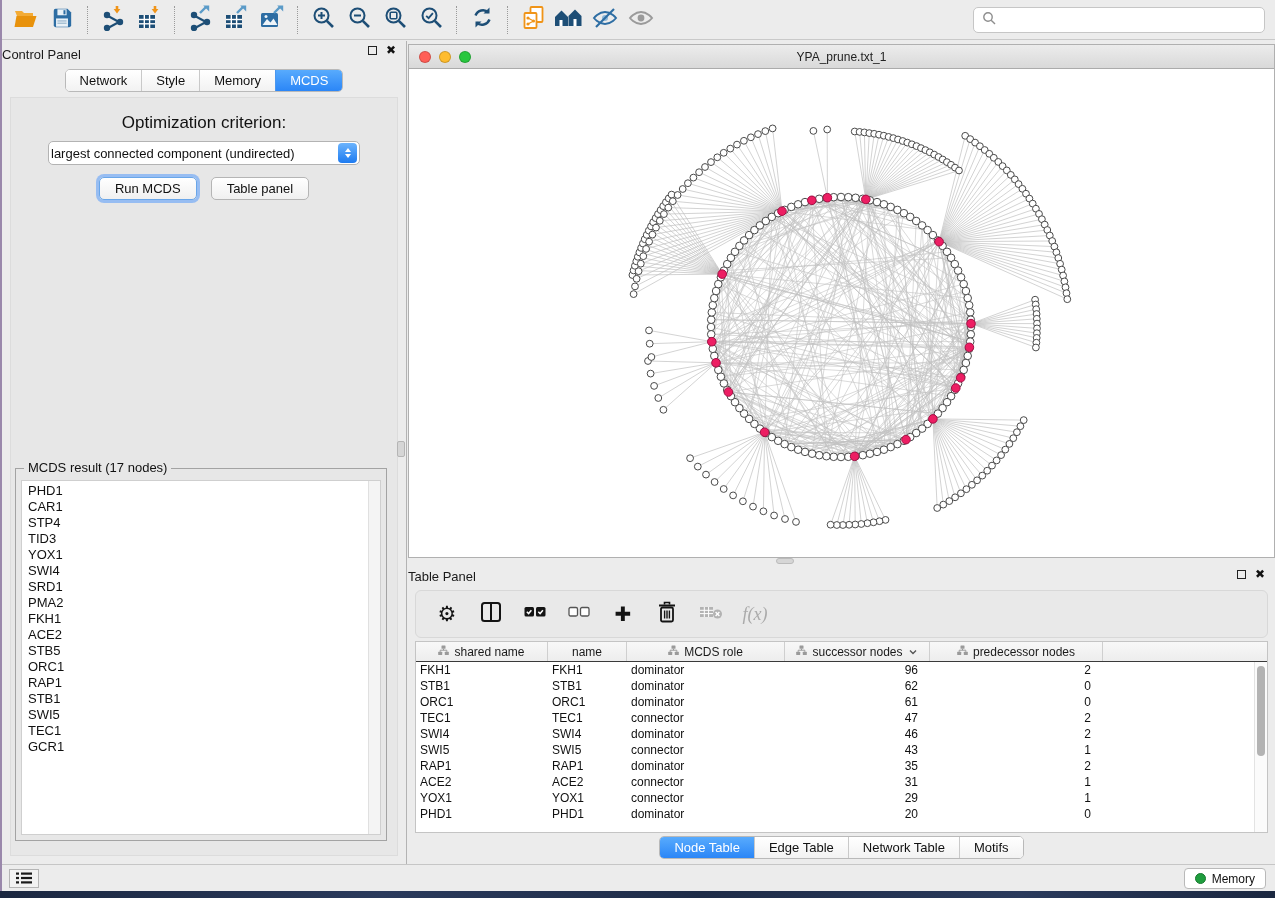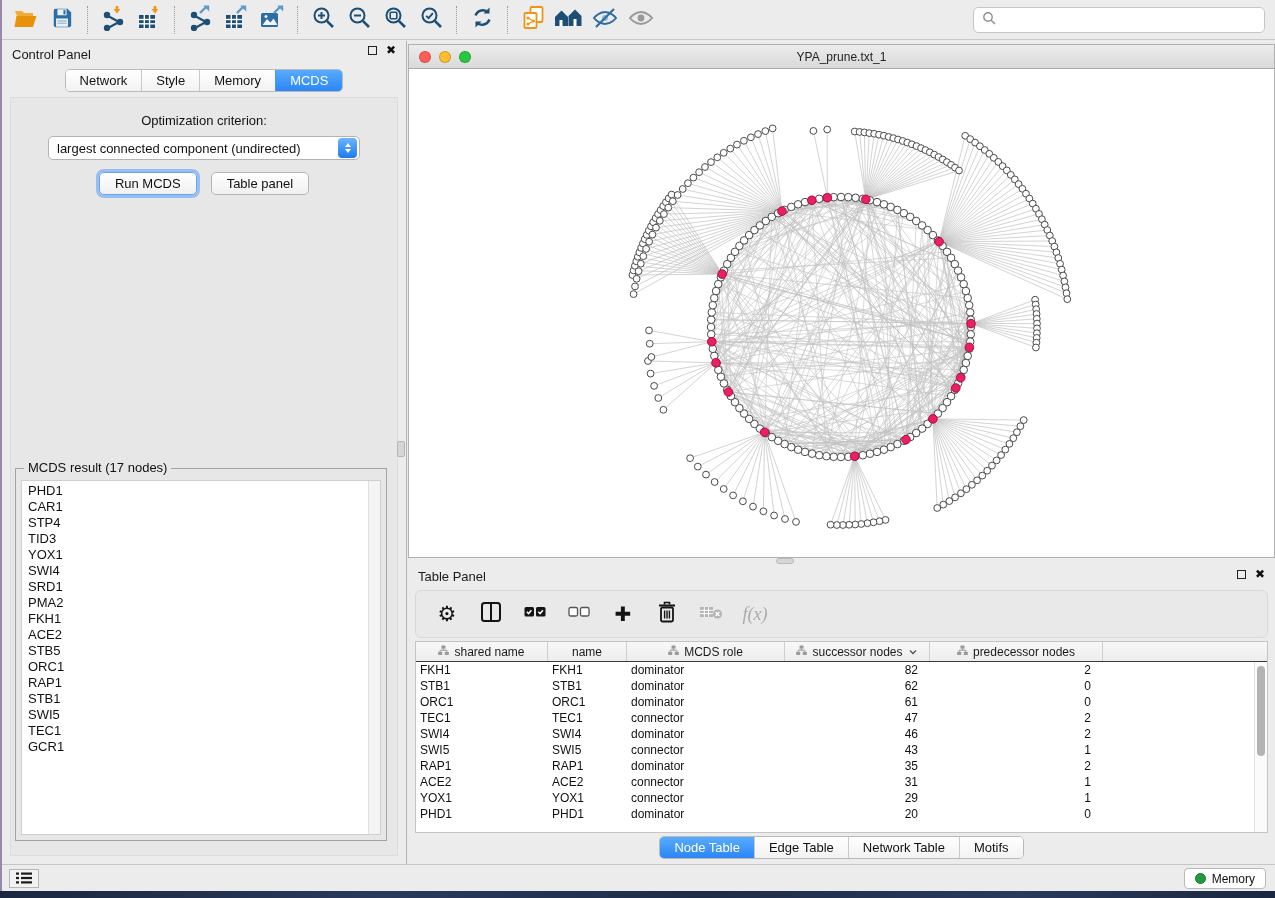--- a/index.html
+++ b/index.html
@@ -14,34 +14,34 @@
     border-bottom:1px solid #c9c9c9;display:flex;align-items:center;padding-left:8px;}
   .tb-btn{width:36px;height:32px;display:flex;align-items:center;justify-content:center;cursor:pointer;border-radius:4px;}
   .tb-sep{width:1px;height:28px;border-left:1px dotted #9a9a9a;margin:0 7px;}
   .search-wrap{position:absolute;right:10px;top:7px;width:292px;height:26px;background:#fff;
     border:1px solid #c6c6c6;border-radius:5px;display:flex;align-items:center;padding:0 8px;}
   .search-wrap input{border:none;outline:none;flex:1;font-size:13px;margin-left:6px;background:transparent;}
 
   
   .control-panel{position:absolute;left:2px;top:41px;width:404px;height:827px;background:#ececec;}
   .panel-header{position:relative;height:26px;display:flex;align-items:center;}
-  .panel-title{font-size:13px;color:#1a1a1a;padding-left:10px;}
+  .panel-title{font-size:13px;color:#1a1a1a;}
   .panel-icons{position:absolute;right:10px;top:4px;display:flex;gap:9px;align-items:center;}
   .float-box{width:9px;height:9px;border:1.6px solid #222;display:inline-block;cursor:pointer;}
   .close-x{font-family:"DejaVu Sans",sans-serif;font-size:12px;color:#111;line-height:10px;cursor:pointer;}
   .cp-tabs{display:flex;justify-content:center;margin-top:2px;}
   .seg{display:inline-flex;border:1px solid #b9b9b9;border-radius:5px;overflow:hidden;font-size:13px;background:#fff;justify-content:space-between;}
   .seg>div{padding:3px 14px;border-left:1px solid #c9c9c9;background:linear-gradient(#ffffff,#f2f2f2);color:#111;cursor:pointer;white-space:nowrap;}
   .seg>div:first-child{border-left:none;}
   .seg>div.active{background:linear-gradient(#58abfd,#2b86f7);color:#fff;border-left-color:#4a97ef;}
   .cp-content{position:absolute;left:8px;right:8px;top:56px;bottom:12px;background:#e7e7e7;border:1px solid #dcdcdc;}
-  .opt-label{margin-top:15px;text-align:center;font-size:13px;color:#111;}
+  .opt-label{margin-top:15px;text-align:center;font-size:17px;color:#111;}
   .selectbox{position:relative;margin:8px auto 0 auto;width:312px;height:24px;background:#fff;border:1px solid #b3b3b3;
     border-radius:5px;display:flex;align-items:center;cursor:pointer;}
-  .selectbox .txt{flex:1;font-size:13px;padding-left:8px;color:#111;white-space:nowrap;overflow:hidden;}
+  .selectbox .txt{flex:1;font-size:13px;padding-left:2px;color:#111;white-space:nowrap;overflow:hidden;}
   .stepper{width:19px;height:20px;margin-right:2px;border-radius:4px;background:linear-gradient(#6cb4fd,#1e7bf0);
     display:flex;flex-direction:column;align-items:center;justify-content:center;gap:2px;}
   .arr-up{width:0;height:0;border-left:3.5px solid transparent;border-right:3.5px solid transparent;border-bottom:4.5px solid #fff;}
   .arr-dn{width:0;height:0;border-left:3.5px solid transparent;border-right:3.5px solid transparent;border-top:4.5px solid #fff;}
   .btn-row{display:flex;justify-content:center;gap:14px;margin-top:12px;}
   .btn{background:linear-gradient(#ffffff,#f0f0f0);border:1px solid #b5b5b5;border-radius:5px;
     padding:3px 15px;font-size:13px;color:#111;cursor:pointer;}
   .btn.focus{box-shadow:0 0 0 3px rgba(98,162,250,.6);border-color:#69a6e9;}
   .result-box{position:absolute;left:4px;top:370px;width:372px;height:373px;border:1px solid #a3a3a3;}
   .result-legend{position:absolute;left:8px;top:-9px;background:#e7e7e7;padding:0 4px;font-size:13px;color:#111;}
@@ -748,21 +748,21 @@
               </svg></span>
           <span>predecessor nodes</span>
         </div>
         <div class="th"></div>
       </div>
       <div class="tbody" id="table-body">
           <div class="trow">
             <div class="tcell">FKH1</div>
             <div class="tcell">FKH1</div>
             <div class="tcell">dominator</div>
-            <div class="tcell num">82</div>
+            <div class="tcell num">96</div>
             <div class="tcell num">2</div>
             <div class="tcell"></div>
           </div>
           <div class="trow">
             <div class="tcell">STB1</div>
             <div class="tcell">STB1</div>
             <div class="tcell">dominator</div>
             <div class="tcell num">62</div>
             <div class="tcell num">0</div>
             <div class="tcell"></div>

